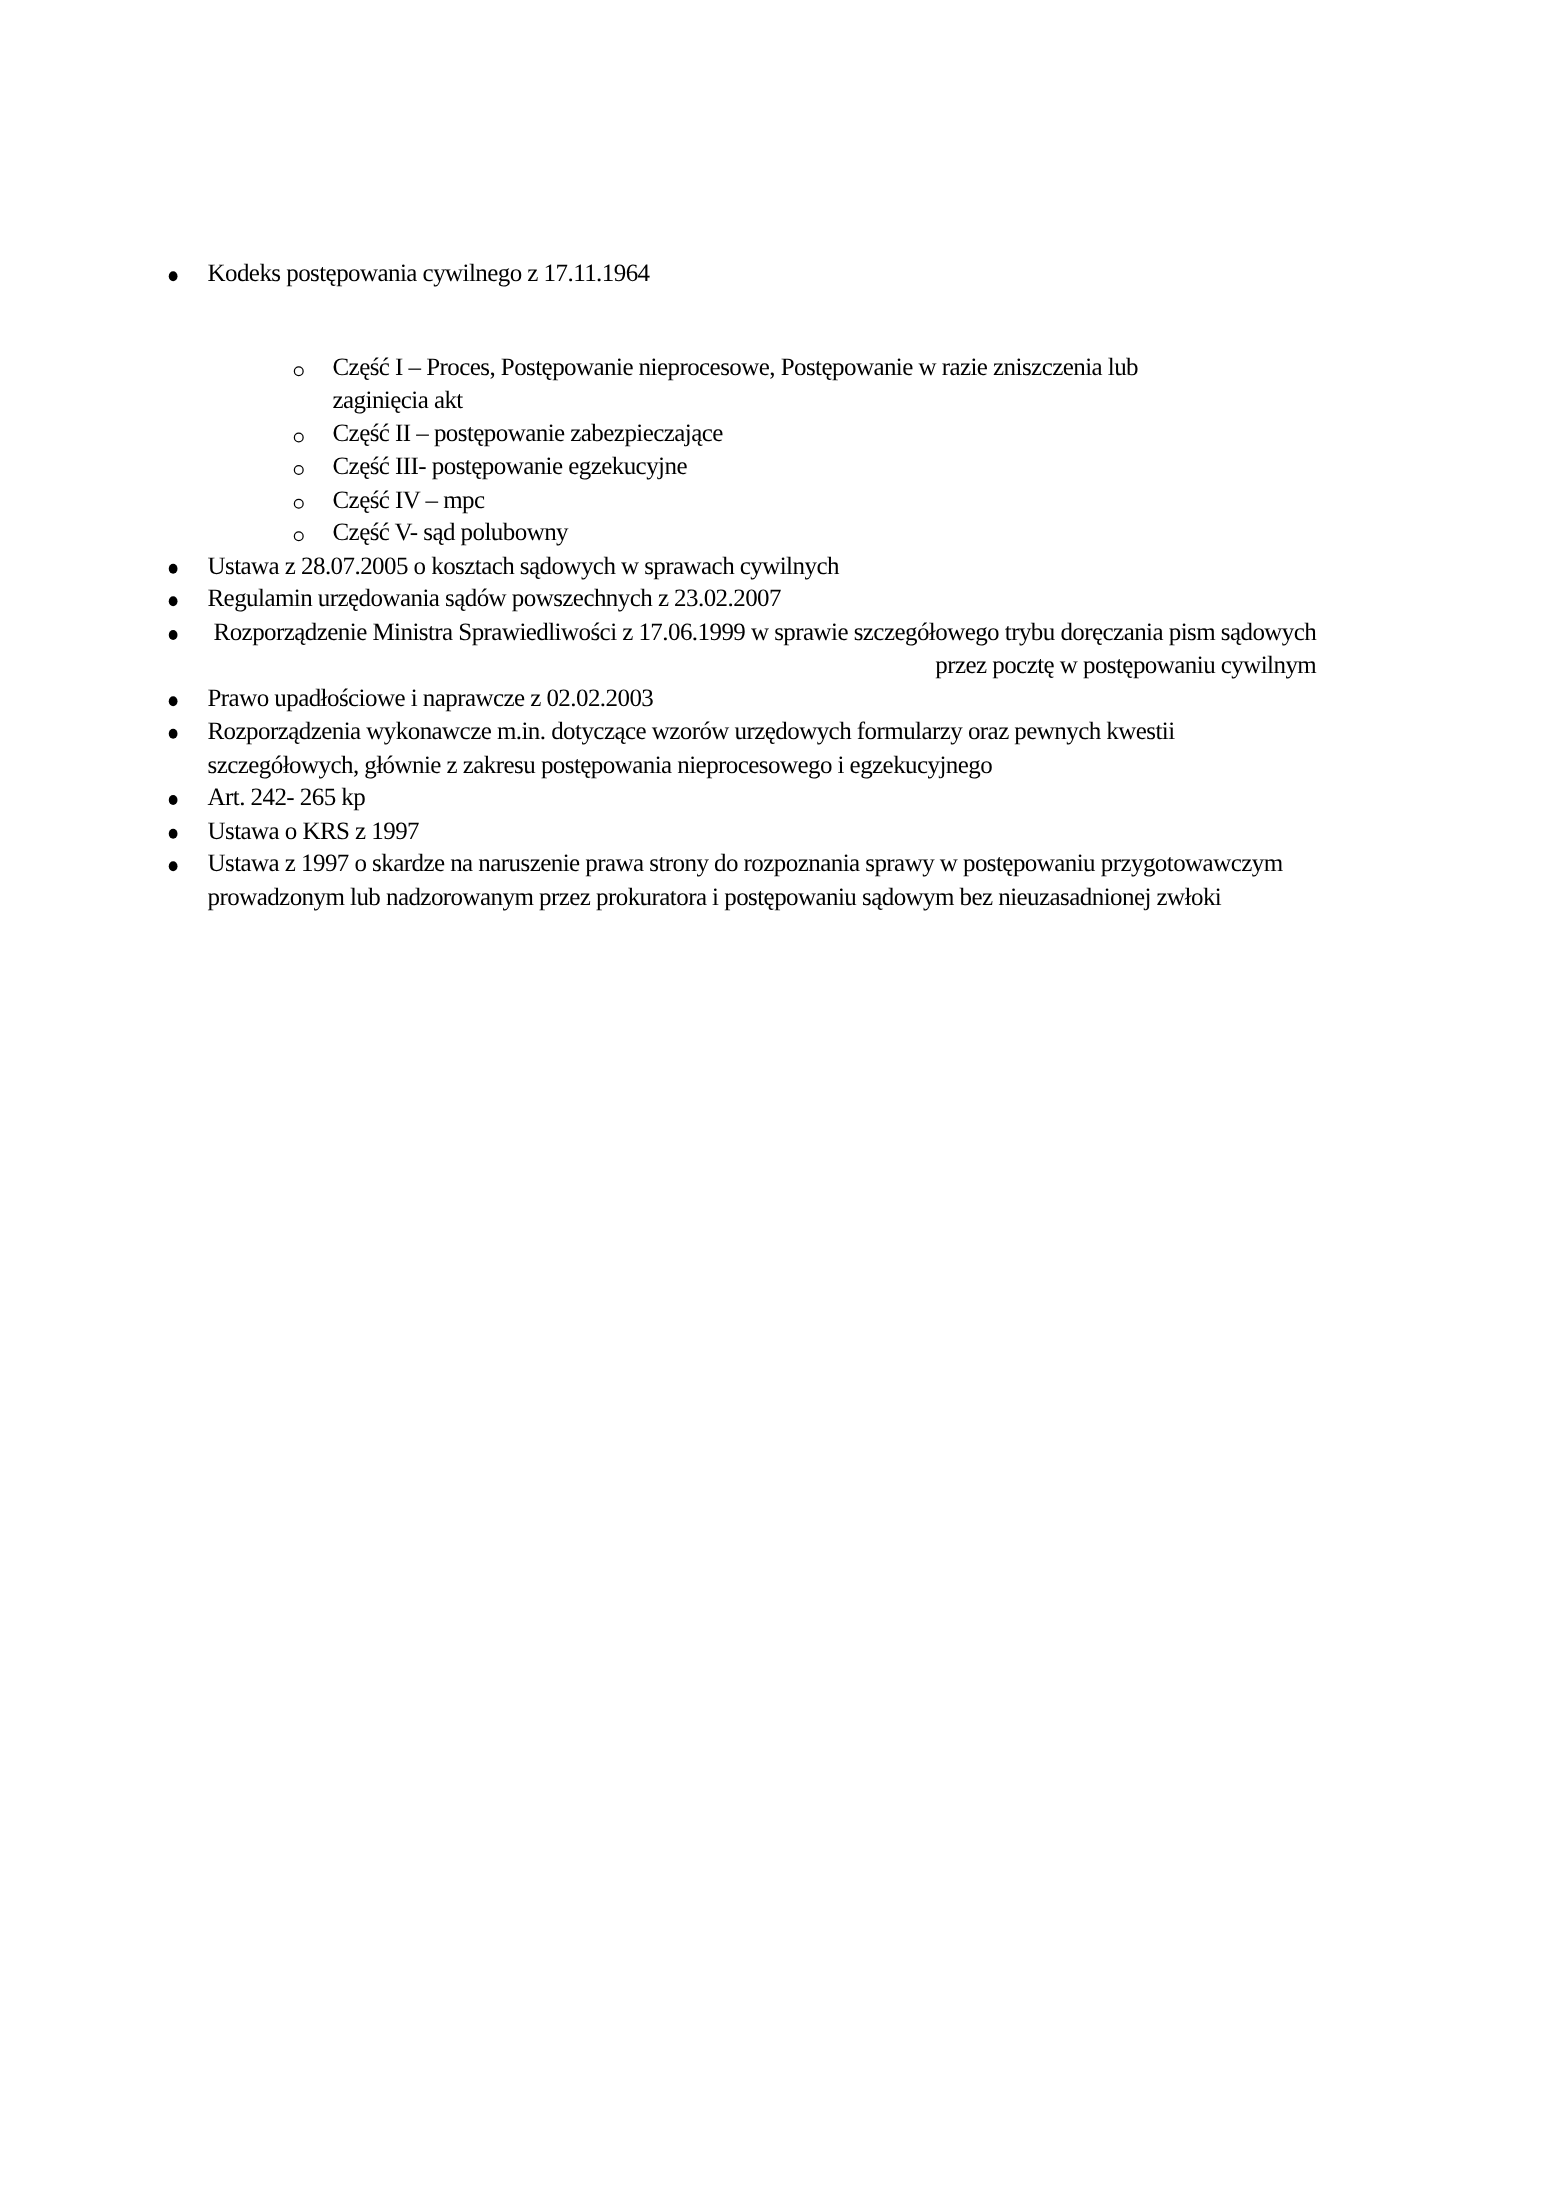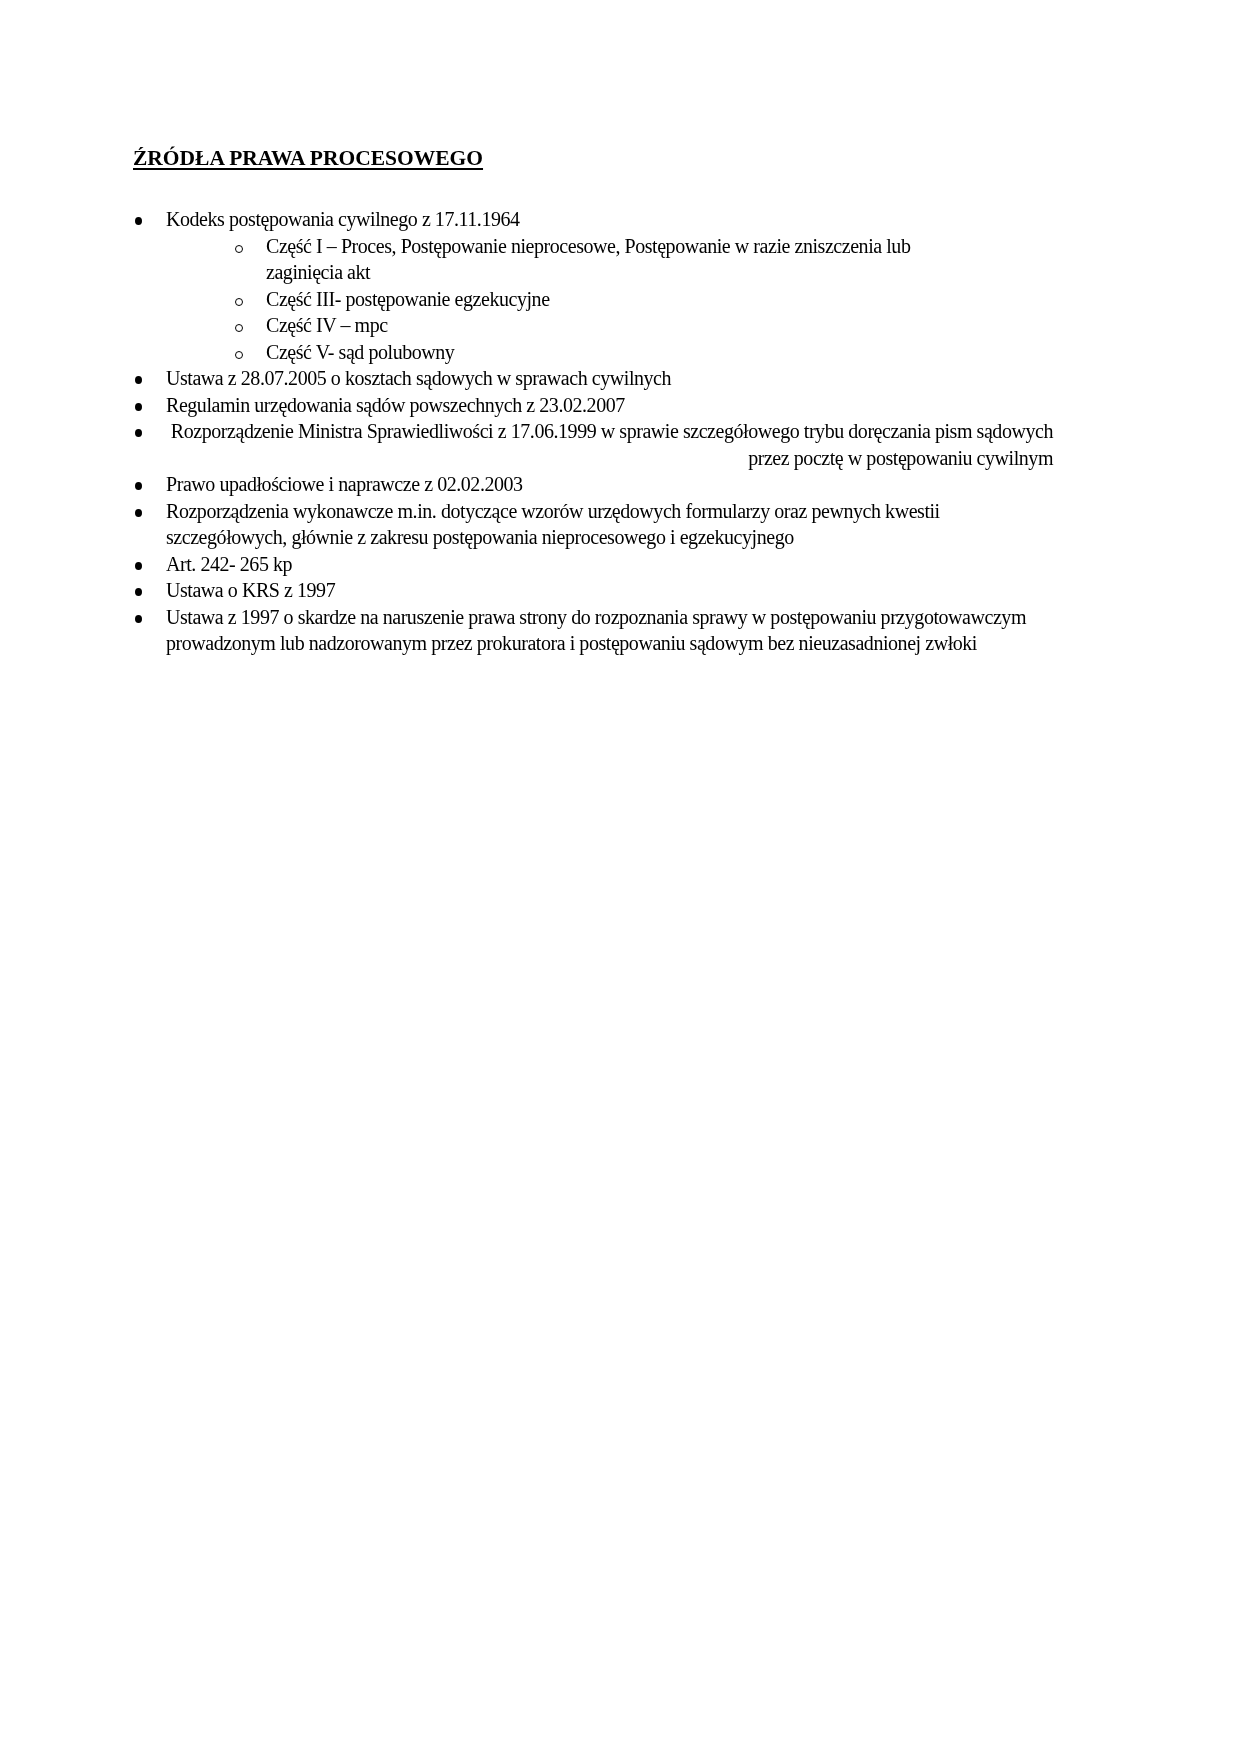--- a/index.html
+++ b/index.html
@@ -29,30 +29,33 @@
     .circ {
       position: absolute; left: 102px; top: 12px; width: 8px; height: 8px;
       border: 1.5px solid #000; border-radius: 50%; box-sizing: border-box;
     }
     .text { display: block; }
   </style>
 </head>
 <body>
 
 <div class="page">
-  <h1 class="title">ŹRÓDŁA PRAWA PROCESOWEGO</h1>
 
   <ul class="main">
     <li class="item">
       <span class="bullet"></span>
       <span class="text">Kodeks postępowania cywilnego z 17.11.1964</span>
       <ul class="sub" style="margin-left:-33px;">
-        <li class="subitem" style="padding-right:160px;">
+        <li class="subitem" style="padding-right:160px;margin-top:48px;">
           <span class="circ"></span>
           <span class="text">Część I – Proces, Postępowanie nieprocesowe, Postępowanie w razie zniszczenia lub zaginięcia akt</span>
+        </li>
+        <li class="subitem">
+          <span class="circ"></span>
+          <span class="text">Część II – postępowanie zabezpieczające</span>
         </li>
         <li class="subitem">
           <span class="circ"></span>
           <span class="text">Część III- postępowanie egzekucyjne</span>
         </li>
         <li class="subitem">
           <span class="circ"></span>
           <span class="text">Część IV – mpc</span>
         </li>
         <li class="subitem">

